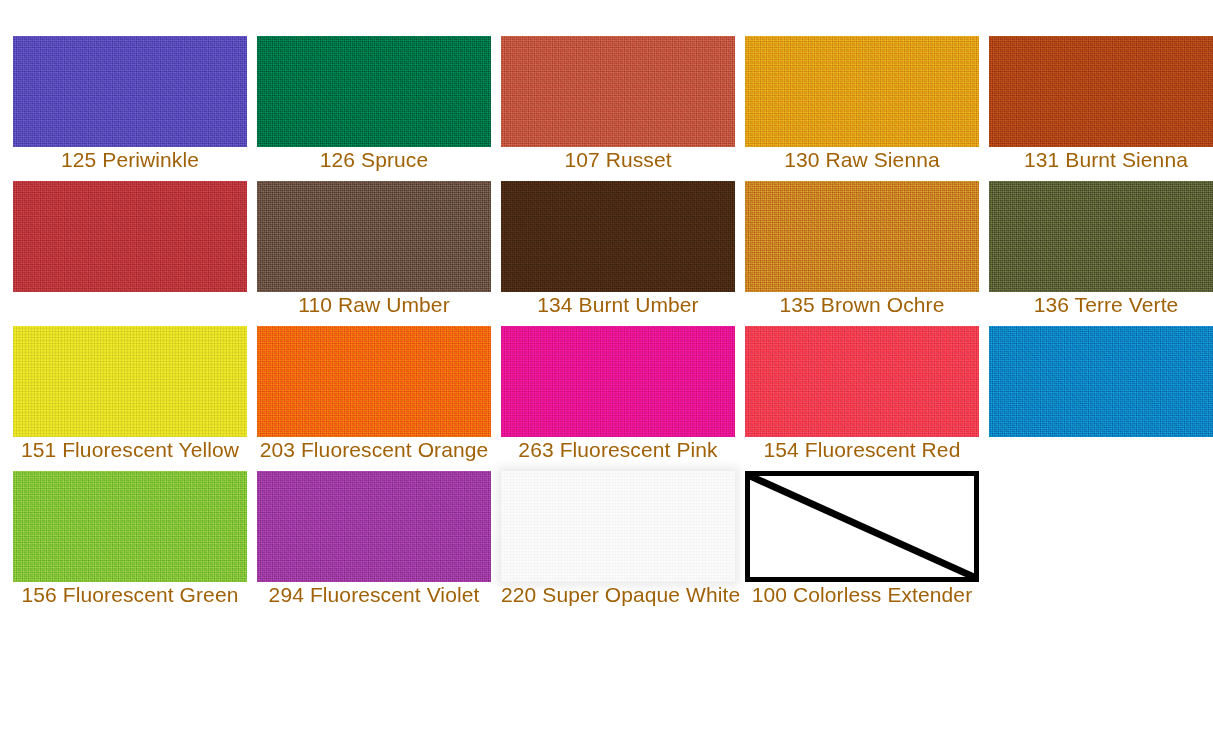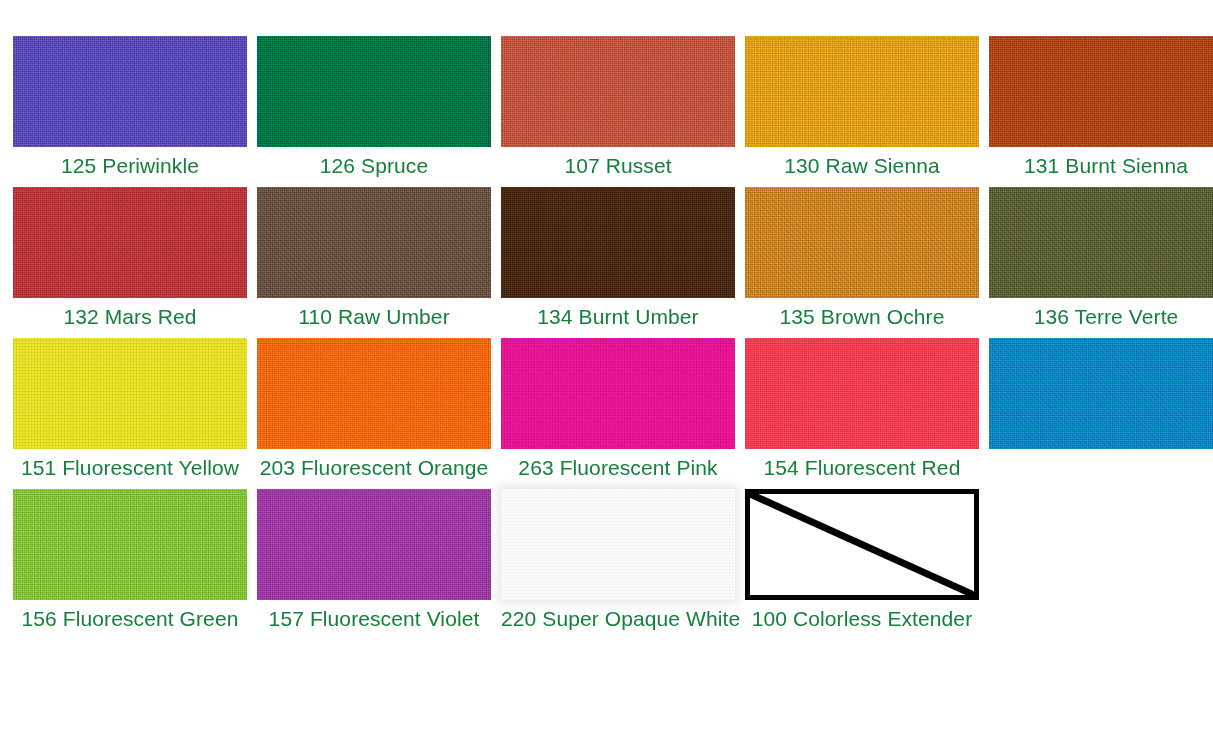--- a/index.html
+++ b/index.html
@@ -113,25 +113,25 @@
   }
   .swatch-chip.is-outline .diagonal {
     position: absolute;
     inset: 0;
     width: 100%;
     height: 100%;
     display: block;
   }
 
   .swatch-label {
-    margin-top: 7px;
+    margin-top: 1px;
     text-align: center;
     font-size: 21px;
     line-height: 24px;
-    color: #15803d;
+    color: #a16207;
     font-family: "Liberation Sans", sans-serif;
     letter-spacing: 0.1px;
     white-space: nowrap;
   }
 </style>
 </head>
 <body>
 
 <div id="swatch-chart">
   <div class="swatch-grid">
@@ -168,21 +168,20 @@
           <div class="weave"></div>
           <div class="weave2"></div>
         </div>
         <div class="swatch-label">131 Burnt Sienna</div>
       </div>
       <div class="swatch-cell">
         <div class="swatch-chip" style="background: rgb(192, 55, 60);">
           <div class="weave"></div>
           <div class="weave2"></div>
         </div>
-        <div class="swatch-label">132 Mars Red</div>
       </div>
       <div class="swatch-cell">
         <div class="swatch-chip" style="background: rgb(107, 83, 68);">
           <div class="weave"></div>
           <div class="weave2"></div>
         </div>
         <div class="swatch-label">110 Raw Umber</div>
       </div>
       <div class="swatch-cell">
         <div class="swatch-chip" style="background: rgb(74, 42, 20);">
@@ -244,21 +243,21 @@
           <div class="weave"></div>
           <div class="weave2"></div>
         </div>
         <div class="swatch-label">156 Fluorescent Green</div>
       </div>
       <div class="swatch-cell">
         <div class="swatch-chip" style="background: rgb(163, 59, 168);">
           <div class="weave"></div>
           <div class="weave2"></div>
         </div>
-        <div class="swatch-label">157 Fluorescent Violet</div>
+        <div class="swatch-label">294 Fluorescent Violet</div>
       </div>
       <div class="swatch-cell">
         <div class="swatch-chip is-white" style="background: rgb(251, 251, 251);">
           <div class="weave"></div>
         </div>
         <div class="swatch-label">220 Super Opaque White</div>
       </div>
       <div class="swatch-cell">
         <div class="swatch-chip is-outline" style="background: rgb(255, 255, 255);">
           <svg class="diagonal" viewBox="0 0 224 101" preserveAspectRatio="none">

